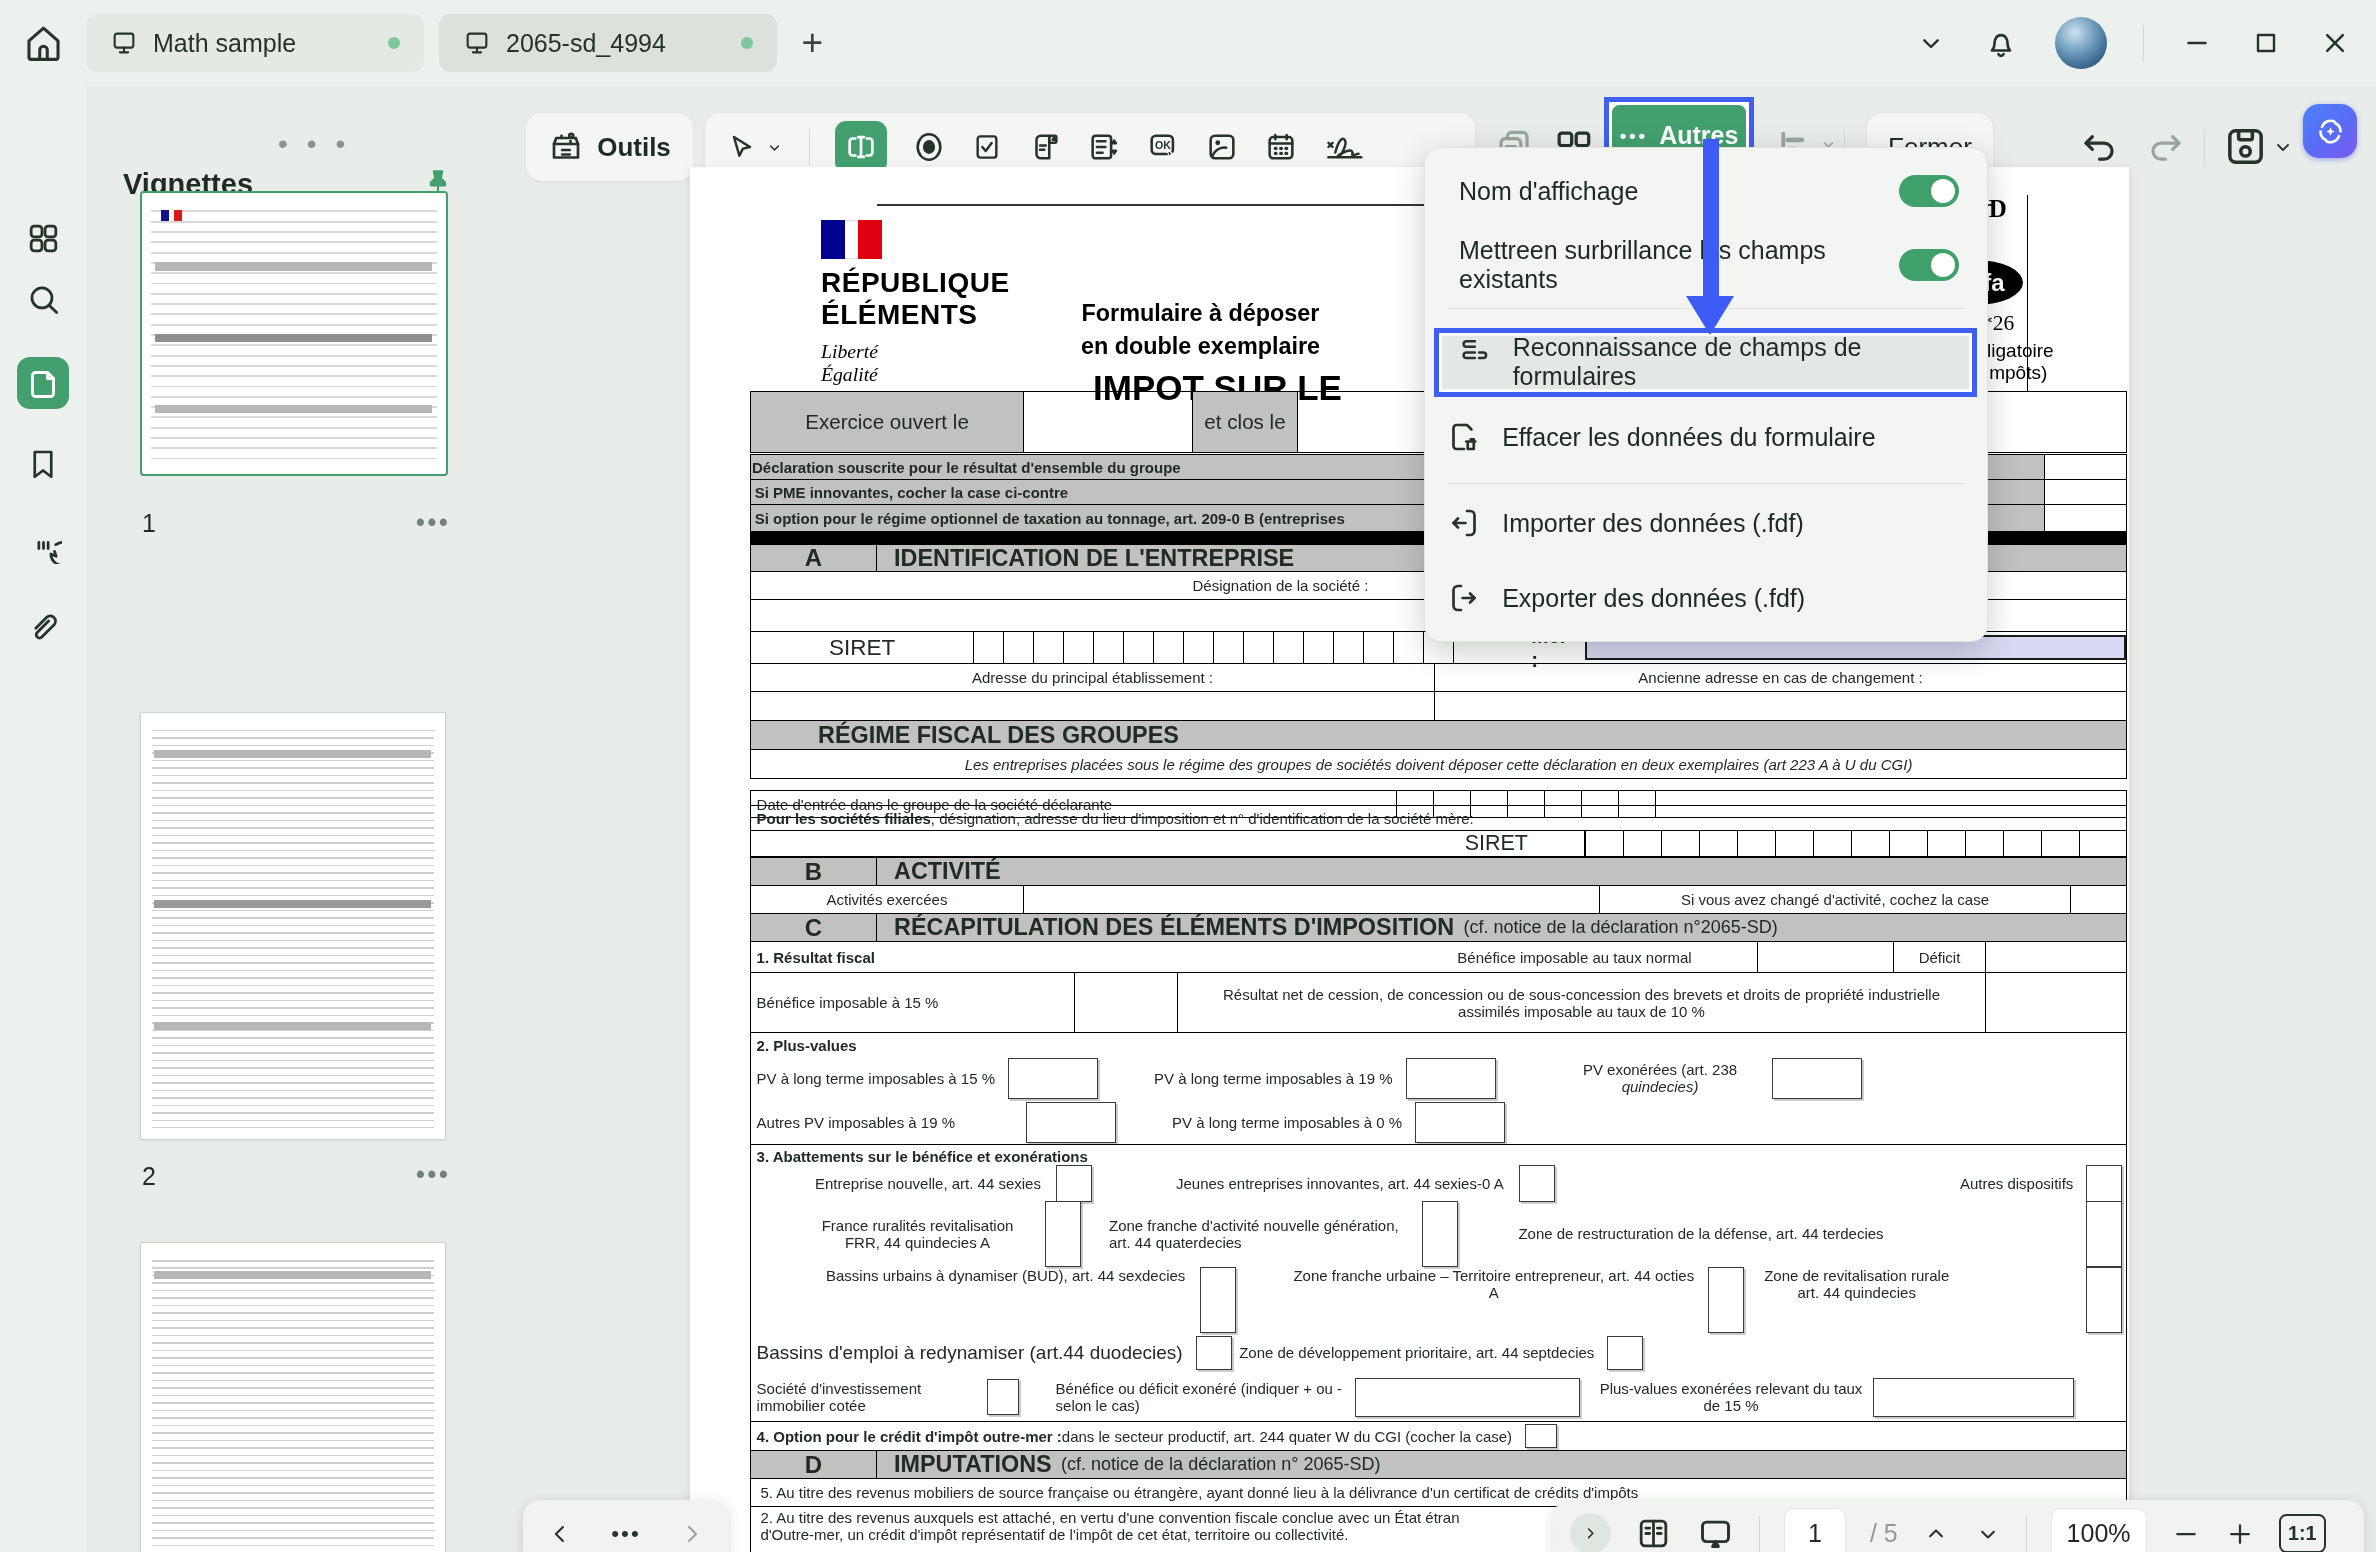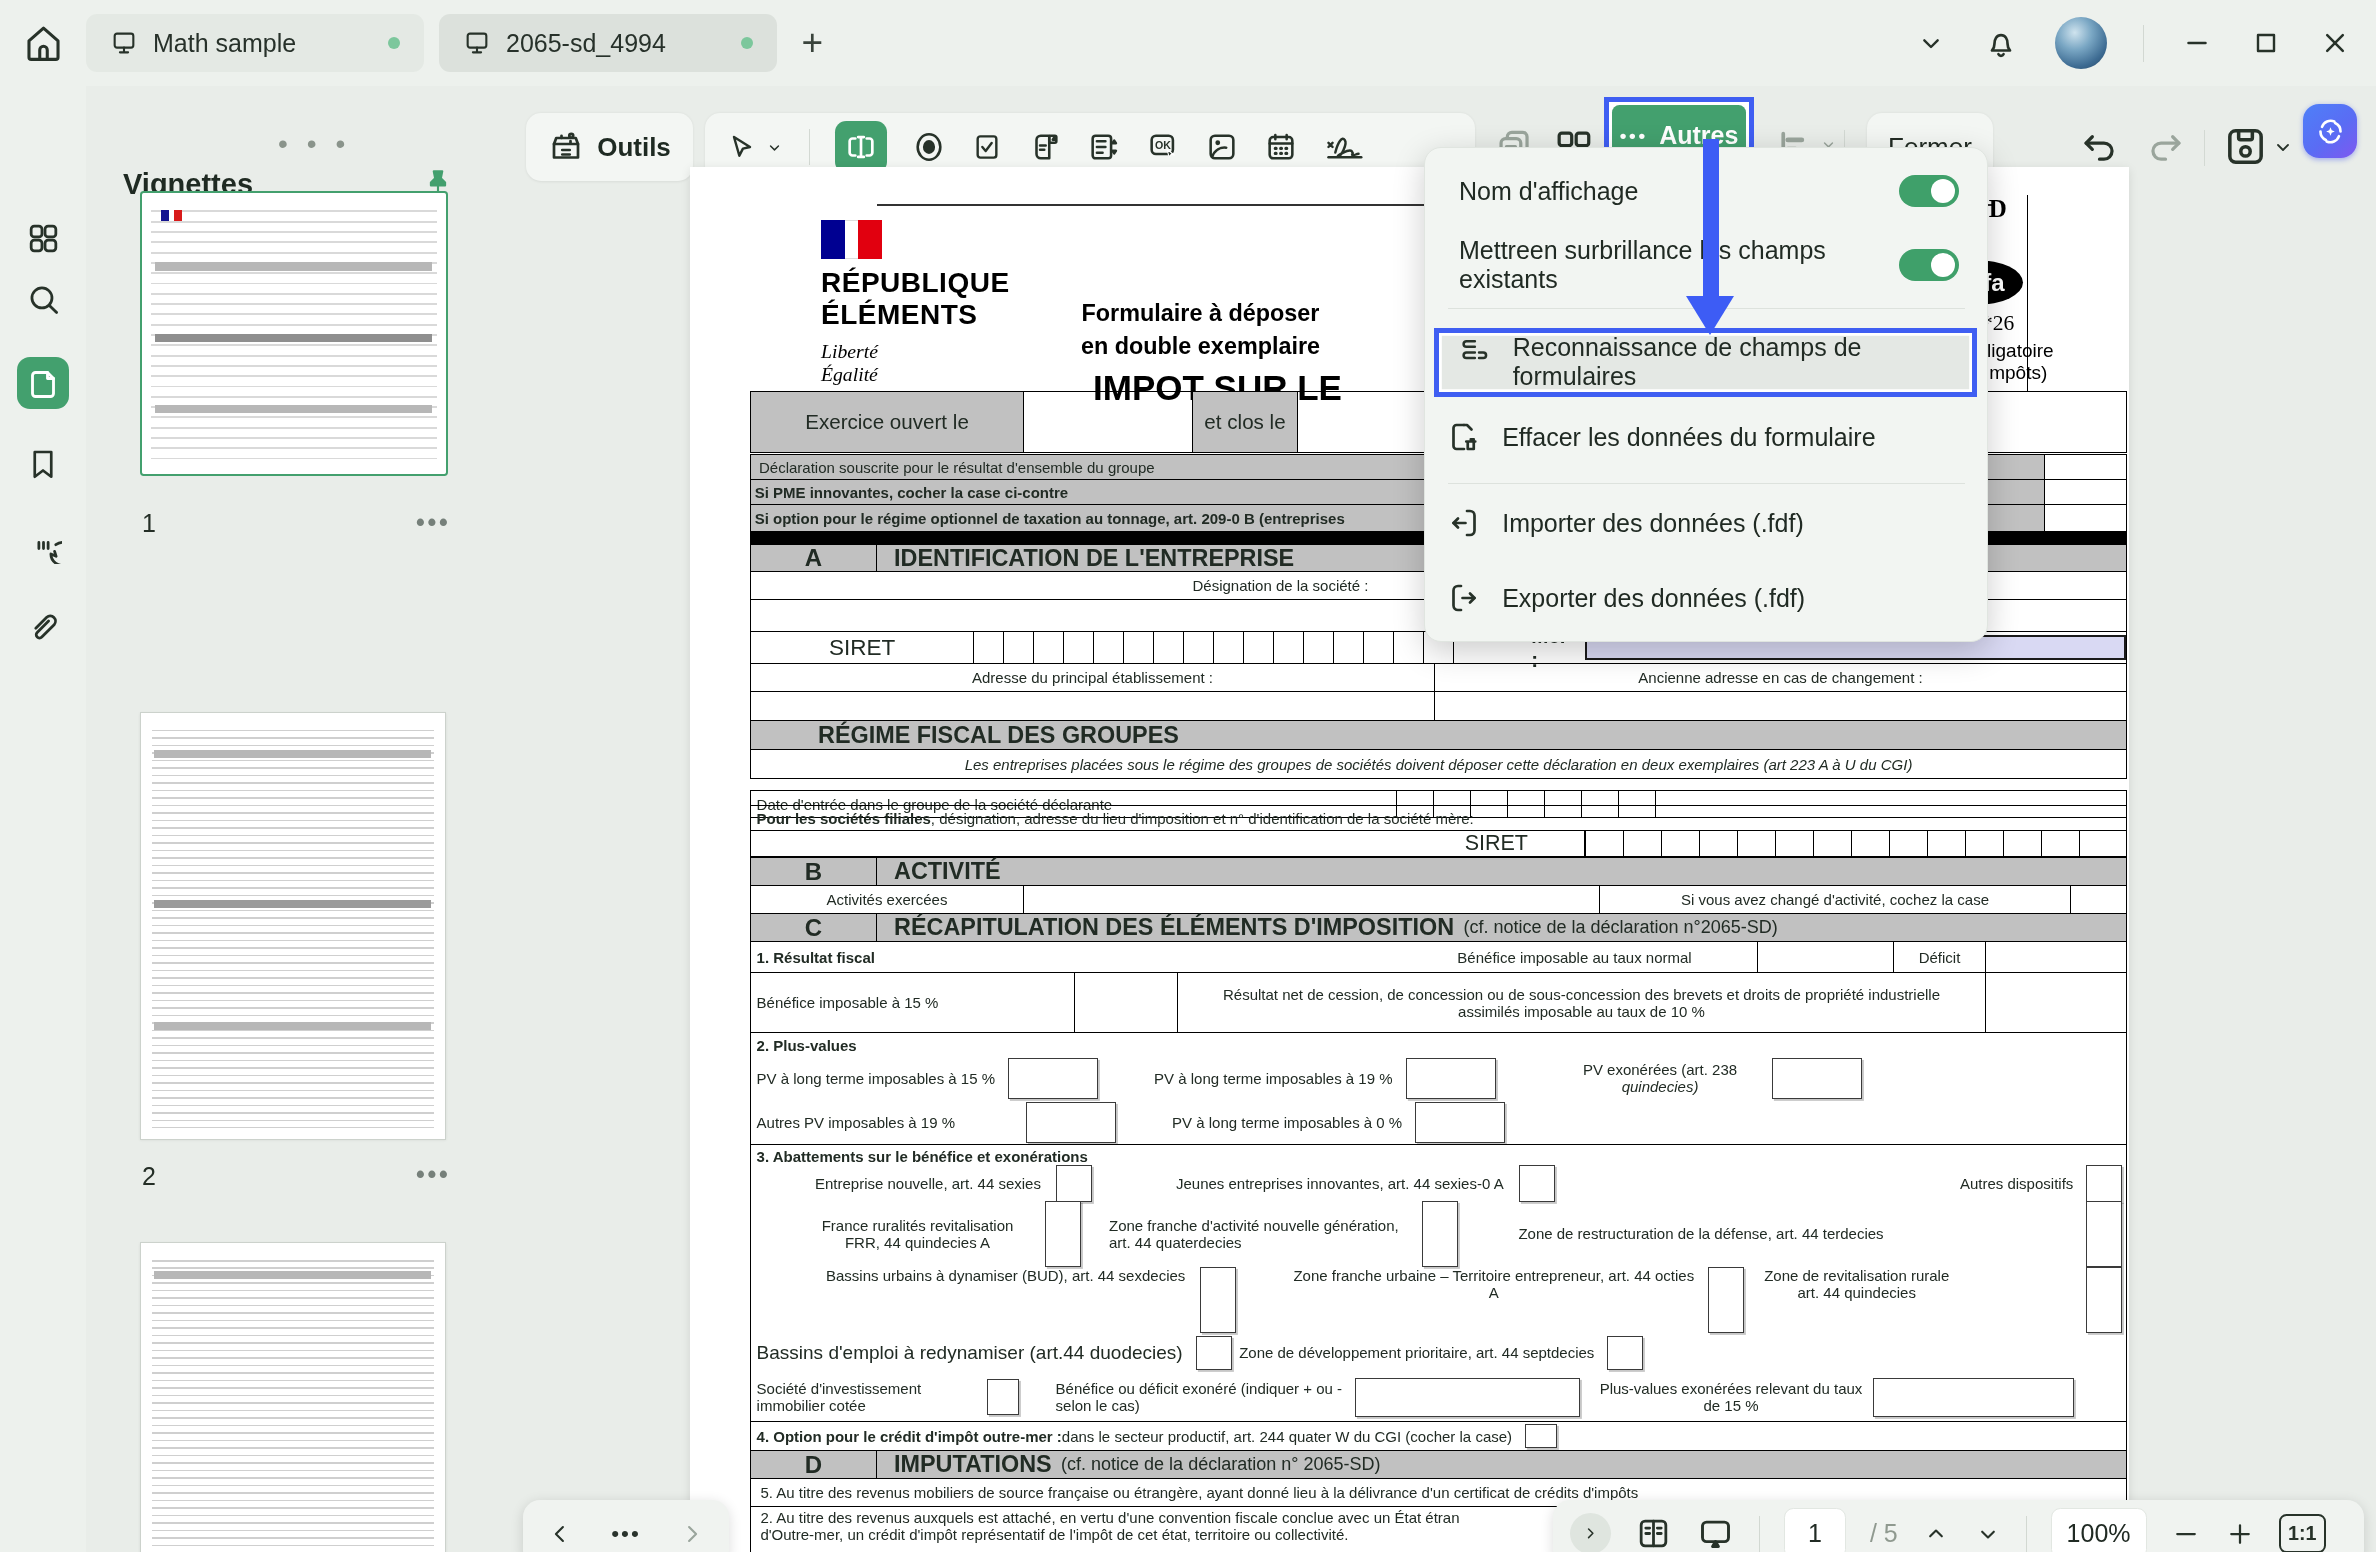--- a/index.html
+++ b/index.html
@@ -381,21 +381,21 @@
   </div>
 
   <div class="row" style="top:224px;height:62px">
     <div class="cellc grayc" style="width:272px;font-size:20.6px">Exercice ouvert le</div>
     <div class="cellc bL" style="width:169px"></div>
     <div class="cellc grayc bL" style="width:105px;font-size:20.6px">et clos le</div>
     <div class="cellc bL" style="flex:1"></div>
   </div>
 
   <div class="row grayc" style="top:287px;height:26px">
-    <div style="font-weight:normal;padding-left:8px;flex:1">Déclaration souscrite pour le résultat d'ensemble du groupe</div>
+    <div style="font-weight:bold;padding-left:1px;flex:1">Déclaration souscrite pour le résultat d'ensemble du groupe</div>
     <div class="bL" style="width:82px;background:#fff"></div>
   </div>
   <div class="row grayc" style="top:312px;height:26px">
     <div style="font-weight:bold;padding-left:3.7px;flex:1">Si PME innovantes, cocher la case ci-contre</div>
     <div class="bL" style="width:82px;background:#fff"></div>
   </div>
   <div class="row grayc" style="top:337px;height:28px">
     <div style="font-weight:bold;padding-left:3.7px;flex:1">Si option pour le régime optionnel de taxation au tonnage, art. 209-0 B (entreprises</div>
     <div class="bL" style="width:82px;background:#fff"></div>
   </div>

